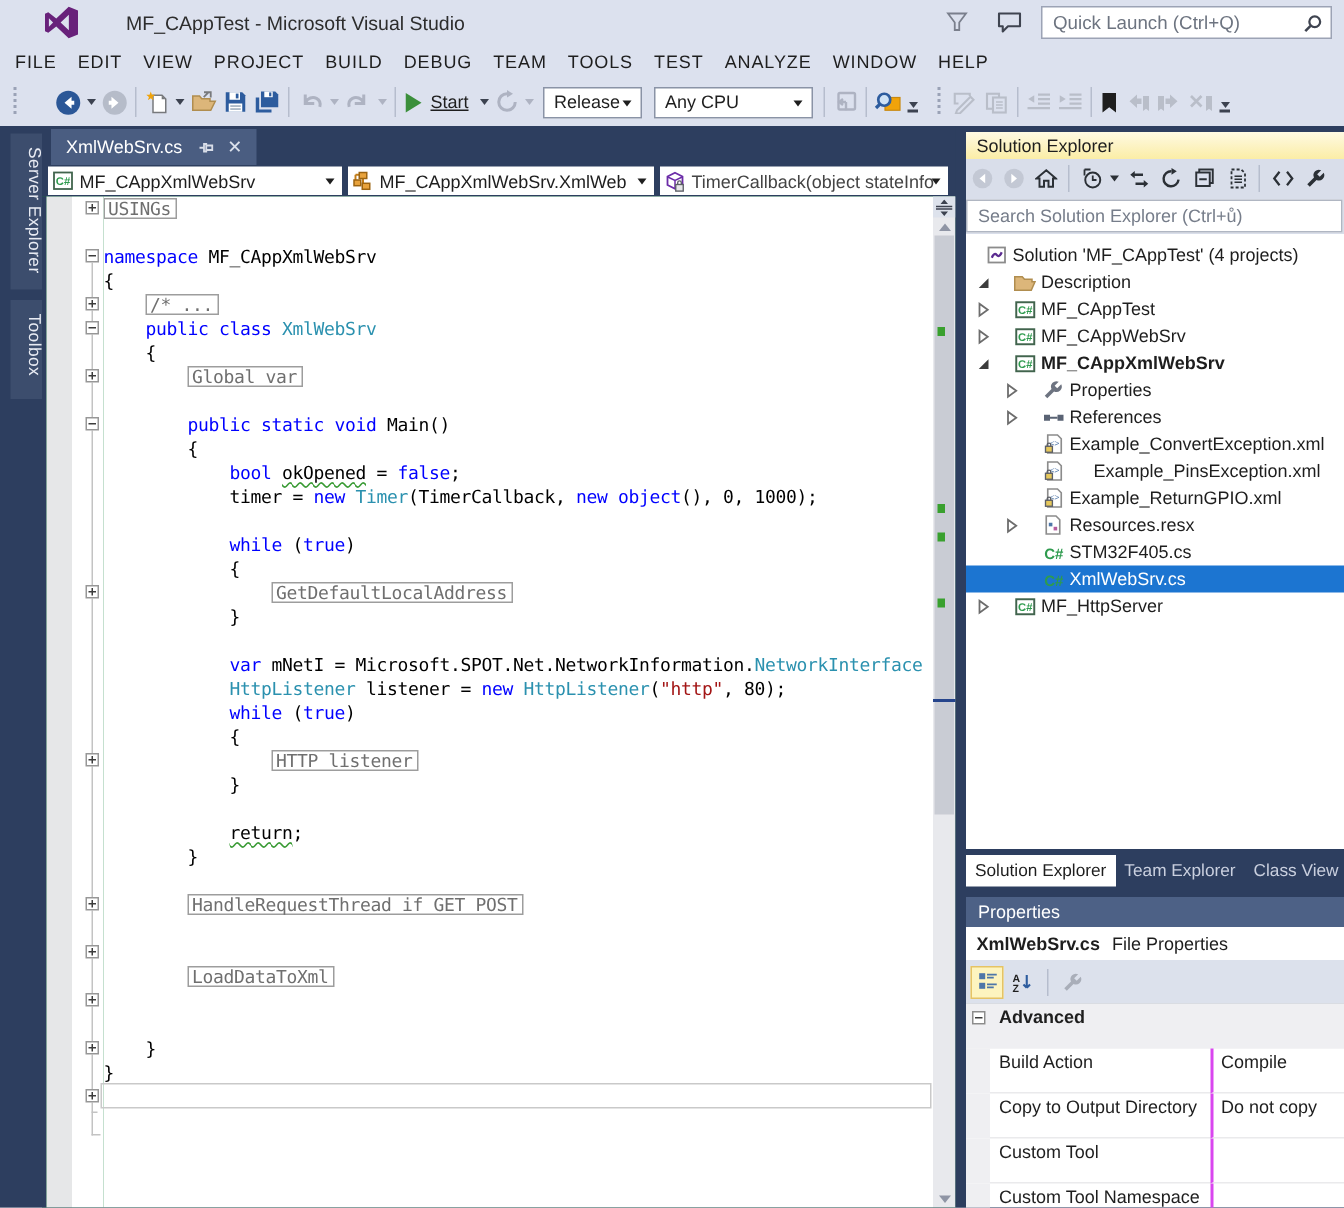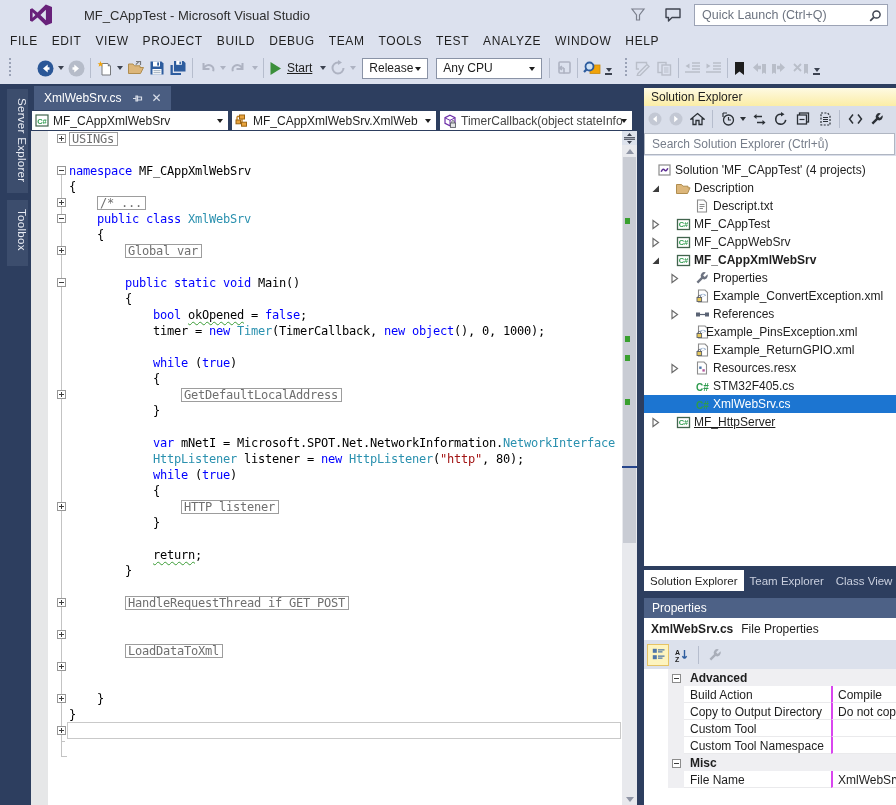--- a/index.html
+++ b/index.html
@@ -111,21 +111,21 @@
   .panel-tab.active { background:#fff; color:#1e1e1e; }
 
   .props-header { position:absolute; left:0; top:514px; width:252px; height:20px; background:#4d6186; color:#fff; display:flex; align-items:center; padding-left:8px; font-size:12px; }
   .props-object { position:absolute; left:0; top:534px; width:252px; height:22px; background:#fff; display:flex; align-items:center; padding-left:7px; font-size:12px; }
   .props-object .obj-name { font-weight:bold; }
   .props-object .obj-kind { margin-left:8px; }
   .props-toolbar { position:absolute; left:0; top:556px; width:252px; height:29px; background:#dce1ec; display:flex; align-items:center; padding-left:3px; }
   .pt-btn { width:22px; height:22px; display:flex; align-items:center; justify-content:center; margin-right:1px; }
   .pt-btn.toggled { background:#fdf4bf; border:1px solid #e5c365; }
   .props-grid { position:absolute; left:0; top:585px; width:252px; height:136px; background:#fff; }
-  .pg-row { position:relative; height:17px; display:flex;margin-left:24px; }
+  .pg-row { position:relative; height:30px; display:flex; }
   .pg-gutter { width:16px; background:#efeff2; flex:0 0 auto; }
   .pg-row.category { background:#efeff2; border-bottom:1px solid #efeff2; }
   .pg-row.category .pg-label { font-weight:bold; padding-left:6px; line-height:19px; font-size:12px; }
   .pg-expander { position:absolute; left:4px; top:5px; width:9px; height:9px; border:1px solid #8c8c8c; background:#fff; }
   .pg-expander::before { content:""; position:absolute; left:1px; top:3px; width:5px; height:1px; background:#3c3c3c; }
   .pg-name { width:147px; padding-left:6px; line-height:19px; font-size:12px; border-bottom:1px solid #eaeaec; white-space:nowrap; overflow:hidden; }
   .pg-value { flex:1; padding-left:5px; line-height:19px; font-size:12px; border-bottom:1px solid #eaeaec; border-left:2px solid #d946ef; white-space:nowrap; overflow:hidden; }
 
   svg { display:block; }
 </style>
@@ -570,29 +570,20 @@
             </svg>
           </div>
           <div class="t-ico" style="left: 31px;">
             <svg width="16" height="13" viewBox="0 0 16 13">
               <path d="M1.5 11.5 L1.5 2.5 L6.5 2.5 L8 4.2 L13 4.2 L13 5.8 L15 5.8 L12.5 11.5 Z" fill="#dcb67a" stroke="#b08d4f" stroke-width="1"></path>
             </svg>
           </div>
           <div class="t-label" style="left: 50px;">Description</div>
         </div>
         <div class="tree-row">
-          <div class="t-ico" style="left: 50px;">
-            <svg width="12" height="14" viewBox="0 0 12 14">
-              <path d="M1.5 1 L8 1 L10.5 3.5 L10.5 13 L1.5 13 Z" fill="#fff" stroke="#8c8c8c" stroke-width="1.1"></path>
-              <path d="M3.5 5.5 L8.5 5.5 M3.5 7.5 L8.5 7.5 M3.5 9.5 L7 9.5" stroke="#8c8c8c" stroke-width="1"></path>
-            </svg>
-          </div>
-          <div class="t-label" style="left: 69px;">Descript.txt</div>
-        </div>
-        <div class="tree-row">
           <div class="exp" style="left: 6px;">
             <svg width="11" height="11" viewBox="0 0 11 11">
               <path d="M3 1.5 L8.5 5.5 L3 9.5 Z" fill="none" stroke="#6d6d6d" stroke-width="1.2"></path>
             </svg>
           </div>
           <div class="t-ico" style="left: 31px;">
             <svg width="15" height="13" viewBox="0 0 15 13">
               <rect x="1.5" y="1.5" width="12" height="10" fill="#fff" stroke="#41644d" stroke-width="1.3"></rect>
               <text x="7.5" y="9.4" font-family="Liberation Sans,sans-serif" font-size="7.5" font-weight="bold" fill="#2e9b4e" text-anchor="middle">C#</text>
             </svg>
@@ -632,57 +623,57 @@
             <svg width="11" height="11" viewBox="0 0 11 11">
               <path d="M3 1.5 L8.5 5.5 L3 9.5 Z" fill="none" stroke="#6d6d6d" stroke-width="1.2"></path>
             </svg>
           </div>
           <div class="t-ico" style="left: 50px;">
             <svg width="14" height="14" viewBox="0 0 14 14">
               <path d="M12.5 3.2 L9.8 5.9 L8.1 4.2 L10.8 1.5 A3.6 3.6 0 0 0 6 6.3 L1.5 10.8 L3.2 12.5 L7.7 8 A3.6 3.6 0 0 0 12.5 3.2 Z" fill="#6d7380"></path>
             </svg>
           </div>
           <div class="t-label" style="left: 69px;">Properties</div>
+        </div>
+        <div class="tree-row">
+          <div class="exp" style="left: 25px;">
+            <svg width="11" height="11" viewBox="0 0 11 11">
+              <path d="M3 1.5 L8.5 5.5 L3 9.5 Z" fill="none" stroke="#6d6d6d" stroke-width="1.2"></path>
+            </svg>
+          </div>
+          <div class="t-ico" style="left: 50px;">
+            <svg width="15" height="11" viewBox="0 0 15 11">
+              <rect x="1" y="3.5" width="4" height="4" fill="#5a6374"></rect>
+              <rect x="10" y="3.5" width="4" height="4" fill="#5a6374"></rect>
+              <path d="M5 5.5 L10 5.5" stroke="#5a6374" stroke-width="1.2"></path>
+            </svg>
+          </div>
+          <div class="t-label" style="left: 69px;">References</div>
         </div>
         <div class="tree-row">
           <div class="t-ico" style="left: 50px;">
             <svg width="13" height="14" viewBox="0 0 13 14">
               <path d="M2.5 1 L9 1 L11.5 3.5 L11.5 13 L2.5 13 Z" fill="#fff" stroke="#8c8c8c" stroke-width="1.1"></path>
               <text x="7" y="8" font-family="Liberation Sans,sans-serif" font-size="5.5" fill="#4e76a8" text-anchor="middle">&lt;&gt;</text>
               <rect x="1" y="8.5" width="4.6" height="4" fill="#e6c85c" stroke="#5c5f66" stroke-width="0.9"></rect>
               <path d="M2.1 8.5 L2.1 7.6 A1.2 1.2 0 0 1 4.5 7.6 L4.5 8.5" fill="none" stroke="#5c5f66" stroke-width="0.9"></path>
             </svg>
           </div>
           <div class="t-label" style="left: 69px;">Example_ConvertException.xml</div>
         </div>
         <div class="tree-row">
-          <div class="exp" style="left: 25px;">
-            <svg width="11" height="11" viewBox="0 0 11 11">
-              <path d="M3 1.5 L8.5 5.5 L3 9.5 Z" fill="none" stroke="#6d6d6d" stroke-width="1.2"></path>
-            </svg>
-          </div>
-          <div class="t-ico" style="left: 50px;">
-            <svg width="15" height="11" viewBox="0 0 15 11">
-              <rect x="1" y="3.5" width="4" height="4" fill="#5a6374"></rect>
-              <rect x="10" y="3.5" width="4" height="4" fill="#5a6374"></rect>
-              <path d="M5 5.5 L10 5.5" stroke="#5a6374" stroke-width="1.2"></path>
-            </svg>
-          </div>
-          <div class="t-label" style="left: 69px;">References</div>
-        </div>
-        <div class="tree-row">
           <div class="t-ico" style="left: 50px;">
             <svg width="13" height="14" viewBox="0 0 13 14">
               <path d="M2.5 1 L9 1 L11.5 3.5 L11.5 13 L2.5 13 Z" fill="#fff" stroke="#8c8c8c" stroke-width="1.1"></path>
               <text x="7" y="8" font-family="Liberation Sans,sans-serif" font-size="5.5" fill="#4e76a8" text-anchor="middle">&lt;&gt;</text>
               <rect x="1" y="8.5" width="4.6" height="4" fill="#e6c85c" stroke="#5c5f66" stroke-width="0.9"></rect>
               <path d="M2.1 8.5 L2.1 7.6 A1.2 1.2 0 0 1 4.5 7.6 L4.5 8.5" fill="none" stroke="#5c5f66" stroke-width="0.9"></path>
             </svg>
           </div>
-          <div class="t-label" style="left: 62px;">Example_PinsException.xml</div>
+          <div class="t-label" style="left: 85px;">Example_PinsException.xml</div>
         </div>
         <div class="tree-row">
           <div class="t-ico" style="left: 50px;">
             <svg width="13" height="14" viewBox="0 0 13 14">
               <path d="M2.5 1 L9 1 L11.5 3.5 L11.5 13 L2.5 13 Z" fill="#fff" stroke="#8c8c8c" stroke-width="1.1"></path>
               <text x="7" y="8" font-family="Liberation Sans,sans-serif" font-size="5.5" fill="#4e76a8" text-anchor="middle">&lt;&gt;</text>
               <rect x="1" y="8.5" width="4.6" height="4" fill="#e6c85c" stroke="#5c5f66" stroke-width="0.9"></rect>
               <path d="M2.1 8.5 L2.1 7.6 A1.2 1.2 0 0 1 4.5 7.6 L4.5 8.5" fill="none" stroke="#5c5f66" stroke-width="0.9"></path>
             </svg>
           </div>
@@ -724,21 +715,21 @@
             <svg width="11" height="11" viewBox="0 0 11 11">
               <path d="M3 1.5 L8.5 5.5 L3 9.5 Z" fill="none" stroke="#6d6d6d" stroke-width="1.2"></path>
             </svg>
           </div>
           <div class="t-ico" style="left: 31px;">
             <svg width="15" height="13" viewBox="0 0 15 13">
               <rect x="1.5" y="1.5" width="12" height="10" fill="#fff" stroke="#41644d" stroke-width="1.3"></rect>
               <text x="7.5" y="9.4" font-family="Liberation Sans,sans-serif" font-size="7.5" font-weight="bold" fill="#2e9b4e" text-anchor="middle">C#</text>
             </svg>
           </div>
-          <div class="t-label" style="left: 50px; text-decoration: underline;">MF_HttpServer</div>
+          <div class="t-label" style="left: 50px;">MF_HttpServer</div>
         </div>
       </div>
 
     <div class="panel-tabs" id="paneltabs">
         <div class="panel-tab active">Solution Explorer</div>
         <div class="panel-tab">Team Explorer</div>
         <div class="panel-tab">Class View</div>
       </div>
 
     <div class="props-header">

